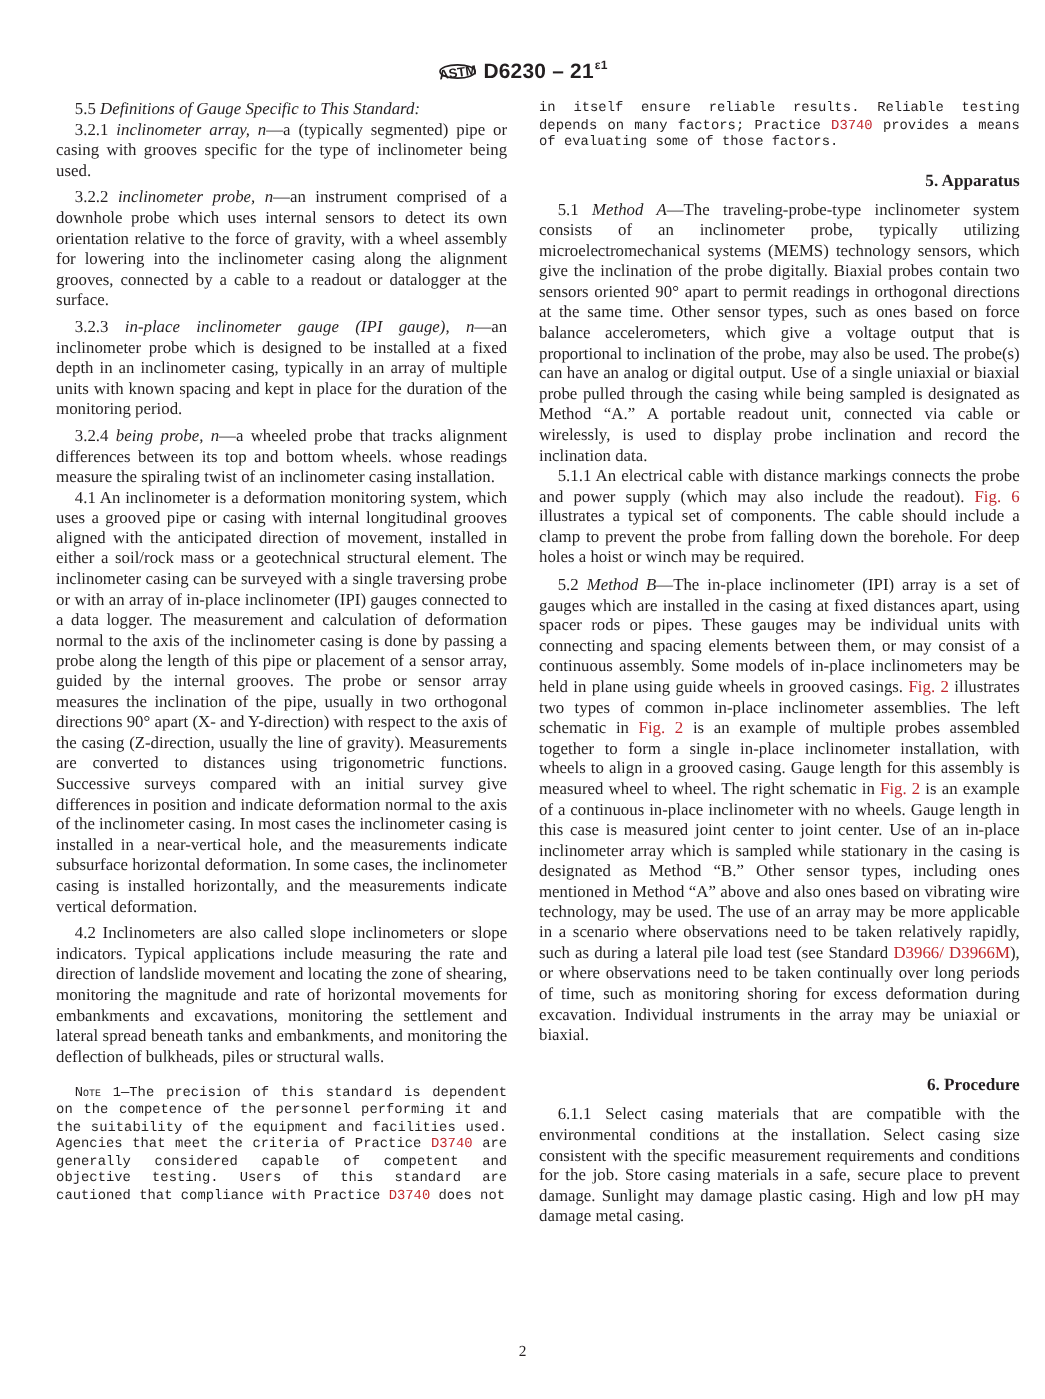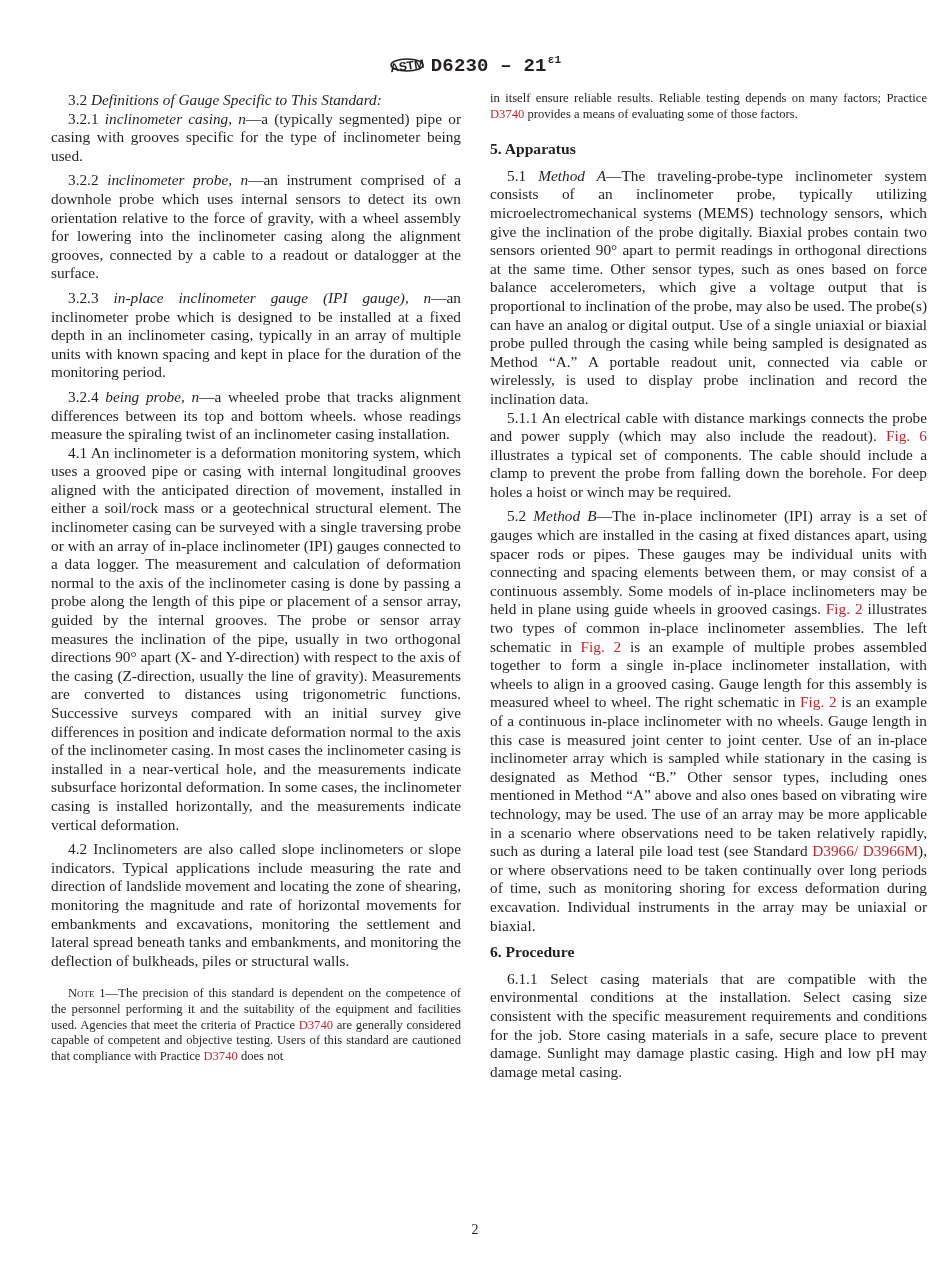--- a/index.html
+++ b/index.html
@@ -1,63 +1,63 @@
 <!DOCTYPE html>
 <html><head>
 <meta charset="utf-8">
 <style>
   html, body { margin: 0; padding: 0; background: #ffffff; }
   body { width: 950px; height: 1272px; position: relative; overflow: hidden;
          font-family: "Liberation Serif", "DejaVu Serif", serif; color: #231f20; }
   .header { position: absolute; top: 50px; left: 0; width: 950px; text-align: center; }
   .header-inner { display: inline-flex; align-items: center; gap: 6px; }
   .logo { width: 36px; height: 30px; }
-  .designation { font-family: Liberation Mono, monospace; font-weight: bold;
+  .designation { font-family: Liberation Sans, sans-serif; font-weight: bold;
                  font-size: 19px; letter-spacing: 0.2px; }
   .designation sup { font-size: 11px; vertical-align: 8px; margin-left: 1px; }
   .col { position: absolute; top: 91px; width: 410px; font-size: 15.3px; line-height: 18.6px;
          text-align: justify; }
   .col-left { left: 51px; }
   .col-right { left: 490px; width: 437px; }
   p { margin: 0; }
   .ind { text-indent: 17px; }
   .gap { margin-top: 6px; }
-  .sec { font-weight: bold; font-size: 15.6px; margin-top: 16px; margin-bottom: 8px; text-align: left; }
+  .sec { font-weight: bold; font-size: 15.6px; margin-top: 16px; margin-bottom: 8px; text-align: right; }
   .link { color: #c1272d; }
-  .note { font-size: 12.6px; line-height: 15.6px; margin-top: 16px; text-indent: 17px; }
+  .note { font-size: 12.6px; line-height: 15.6px; margin-top: 16px; text-indent: 17px; font-family: Liberation Mono, monospace; }
   .note .sc { font-variant: small-caps; }
   .footer { position: absolute; top: 1222px; left: 0; width: 950px; text-align: center; font-size: 14px; }
 </style>
 </head>
 <body>
 
 <div class="header">
   <div class="header-inner">
     <svg class="logo" viewBox="0 0 36 30">
       <ellipse cx="18" cy="15" rx="16" ry="6" fill="none" stroke="#231f20" stroke-width="1.5"></ellipse>
       <text x="18" y="20" text-anchor="middle" font-family="Liberation Sans, sans-serif" font-weight="bold" font-size="12" fill="#231f20" transform="rotate(-8 18 15)">ASTM</text>
     </svg>
     <span class="designation"><span>D6230 – 21</span><sup>ε1</sup></span>
   </div>
 </div>
 
 <div class="col col-left">
-  <p class="ind"><span>3.2 </span><i>Definitions of Gauge Specific to This Standard:</i></p>
-  <p class="ind"><span>3.2.1 </span><i>inclinometer casing, n</i><span>—a (typically segmented) pipe or casing with grooves specific for the type of inclinometer being used.</span></p>
+  <p class="ind"><span>5.5 </span><i>Definitions of Gauge Specific to This Standard:</i></p>
+  <p class="ind"><span>3.2.1 </span><i>inclinometer array, n</i><span>—a (typically segmented) pipe or casing with grooves specific for the type of inclinometer being used.</span></p>
   <p class="ind gap"><span>3.2.2 </span><i>inclinometer probe, n</i><span>—an instrument comprised of a downhole probe which uses internal sensors to detect its own orientation relative to the force of gravity, with a wheel assembly for lowering into the inclinometer casing along the alignment grooves, connected by a cable to a readout or datalogger at the surface.</span></p>
   <p class="ind gap"><span>3.2.3 </span><i>in-place inclinometer gauge (IPI gauge), n</i><span>—an inclinometer probe which is designed to be installed at a fixed depth in an inclinometer casing, typically in an array of multiple units with known spacing and kept in place for the duration of the monitoring period.</span></p>
   <p class="ind gap"><span>3.2.4 </span><i>being probe, n</i><span>—a wheeled probe that tracks alignment differences between its top and bottom wheels. whose readings measure the spiraling twist of an inclinometer casing installation.</span></p>
   <p class="ind">4.1 An inclinometer is a deformation monitoring system, which uses a grooved pipe or casing with internal longitudinal grooves aligned with the anticipated direction of movement, installed in either a soil/rock mass or a geotechnical structural element. The inclinometer casing can be surveyed with a single traversing probe or with an array of in-place inclinometer (IPI) gauges connected to a data logger. The measurement and calculation of deformation normal to the axis of the inclinometer casing is done by passing a probe along the length of this pipe or placement of a sensor array, guided by the internal grooves. The probe or sensor array measures the inclination of the pipe, usually in two orthogonal directions 90° apart (X- and Y-direction) with respect to the axis of the casing (Z-direction, usually the line of gravity). Measurements are converted to distances using trigonometric functions. Successive surveys compared with an initial survey give differences in position and indicate deformation normal to the axis of the inclinometer casing. In most cases the inclinometer casing is installed in a near-vertical hole, and the measurements indicate subsurface horizontal deformation. In some cases, the inclinometer casing is installed horizontally, and the measurements indicate vertical deformation.</p>
   <p class="ind gap">4.2 Inclinometers are also called slope inclinometers or slope indicators. Typical applications include measuring the rate and direction of landslide movement and locating the zone of shearing, monitoring the magnitude and rate of horizontal movements for embankments and excavations, monitoring the settlement and lateral spread beneath tanks and embankments, and monitoring the deflection of bulkheads, piles or structural walls.</p>
   <p class="note"><span class="sc">Note</span><span> 1</span><span>—The precision of this standard is dependent on the competence of the personnel performing it and the suitability of the equipment and facilities used. Agencies that meet the criteria of Practice </span><span class="link">D3740</span><span> are generally considered capable of competent and objective testing. Users of this standard are cautioned that compliance with Practice </span><span class="link">D3740</span><span> does not</span></p>
 </div>
 
 <div class="col col-right">
   <p class="note" style="margin-top:0;text-indent:0"><span>in itself ensure reliable results. Reliable testing depends on many factors; Practice </span><span class="link">D3740</span><span> provides a means of evaluating some of those factors.</span></p>
   <p class="sec" style="margin-top:18px">5.  Apparatus</p>
   <p class="ind"><span>5.1 </span><i>Method A</i><span>—The traveling-probe-type inclinometer system consists of an inclinometer probe, typically utilizing microelectromechanical systems (MEMS) technology sensors, which give the inclination of the probe digitally. Biaxial probes contain two sensors oriented 90° apart to permit readings in orthogonal directions at the same time. Other sensor types, such as ones based on force balance accelerometers, which give a voltage output that is proportional to inclination of the probe, may also be used. The probe(s) can have an analog or digital output. Use of a single uniaxial or biaxial probe pulled through the casing while being sampled is designated as Method “A.” A portable readout unit, connected via cable or wirelessly, is used to display probe inclination and record the inclination data.</span></p>
   <p class="ind"><span>5.1.1 An electrical cable with distance markings connects the probe and power supply (which may also include the readout). </span><span class="link">Fig. 6</span><span> illustrates a typical set of components. The cable should include a clamp to prevent the probe from falling down the borehole. For deep holes a hoist or winch may be required.</span></p>
   <p class="ind gap"><span>5.2 </span><i>Method B</i><span>—The in-place inclinometer (IPI) array is a set of gauges which are installed in the casing at fixed distances apart, using spacer rods or pipes. These gauges may be individual units with connecting and spacing elements between them, or may consist of a continuous assembly. Some models of in-place inclinometers may be held in plane using guide wheels in grooved casings. </span><span class="link">Fig. 2</span><span> illustrates two types of common in-place inclinometer assemblies. The left schematic in </span><span class="link">Fig. 2</span><span> is an example of multiple probes assembled together to form a single in-place inclinometer installation, with wheels to align in a grooved casing. Gauge length for this assembly is measured wheel to wheel. The right schematic in </span><span class="link">Fig. 2</span><span> is an example of a continuous in-place inclinometer with no wheels. Gauge length in this case is measured joint center to joint center. Use of an in-place inclinometer array which is sampled while stationary in the casing is designated as Method “B.” Other sensor types, including ones mentioned in Method “A” above and also ones based on vibrating wire technology, may be used. The use of an array may be more applicable in a scenario where observations need to be taken relatively rapidly, such as during a lateral pile load test (see Standard </span><span class="link">D3966/ D3966M</span><span>), or where observations need to be taken continually over long periods of time, such as monitoring shoring for excess deformation during excavation. Individual instruments in the array may be uniaxial or biaxial.</span></p>
-  <p class="sec" style="margin-top:8px">6.  Procedure</p>
+  <p class="sec" style="margin-top:27px">6.  Procedure</p>
   <p class="ind">6.1.1 Select casing materials that are compatible with the environmental conditions at the installation. Select casing size consistent with the specific measurement requirements and conditions for the job. Store casing materials in a safe, secure place to prevent damage. Sunlight may damage plastic casing. High and low pH may damage metal casing.</p>
 </div>
 
 <div class="footer">2</div>
 
 </body></html>

